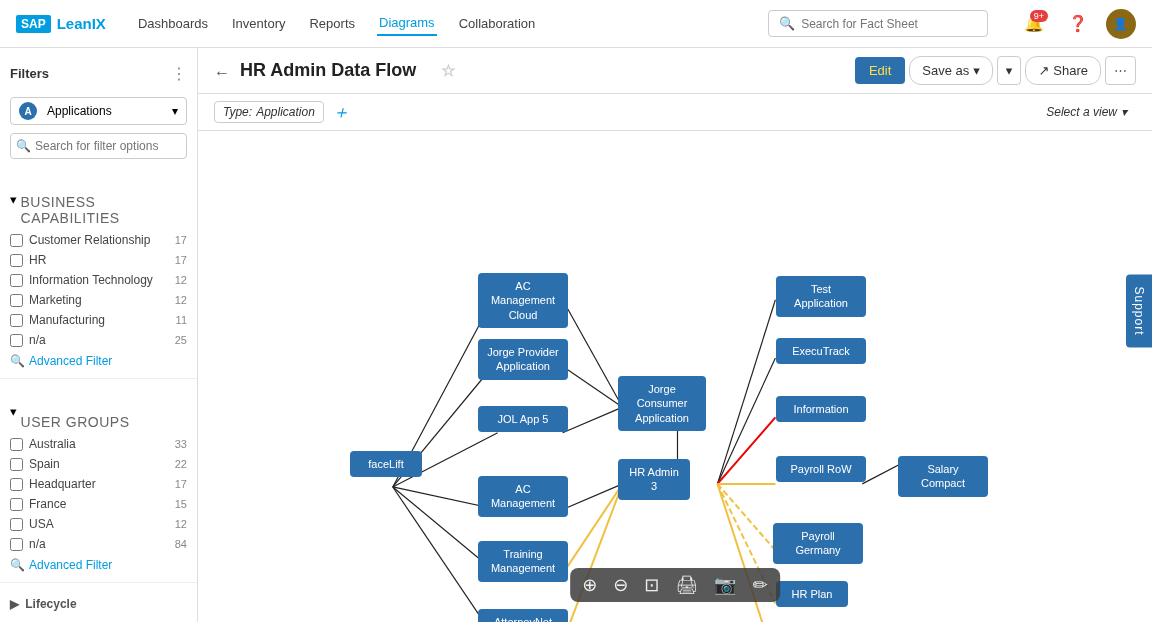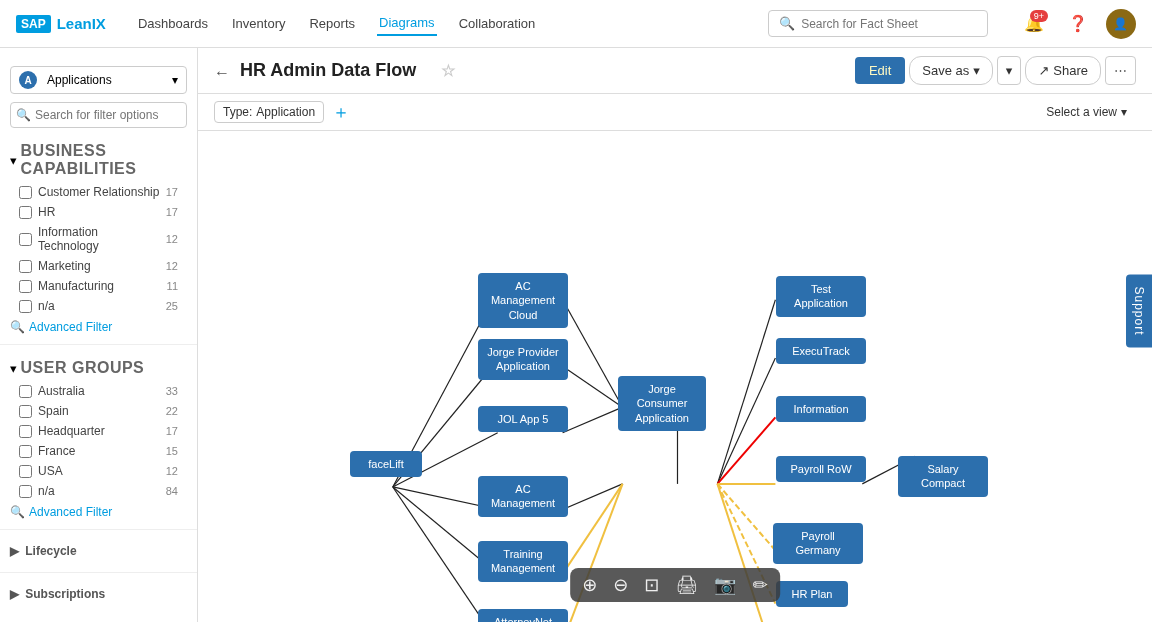--- a/index.html
+++ b/index.html
@@ -26,45 +26,45 @@
     
     .sidebar { width: 198px; background: #fff; border-right: 1px solid #ddd; overflow-y: auto; padding: 10px 0; flex-shrink: 0; }
     .sidebar-header { display: flex; align-items: center; justify-content: space-between; padding: 6px 10px; }
     .sidebar-title { font-size: 13px; font-weight: 600; color: #333; }
     .filter-type-selector { border: 1px solid #ccc; border-radius: 4px; padding: 4px 8px; display: flex; align-items: center; justify-content: space-between; margin: 8px 10px; cursor: pointer; font-size: 12px; }
     .filter-type-selector .a-badge { background: #2c6fad; color: #fff; border-radius: 50%; width: 18px; height: 18px; display: flex; align-items: center; justify-content: center; font-size: 10px; font-weight: bold; margin-right: 6px; }
     .filter-search { margin: 6px 10px; position: relative; }
     .filter-search input { width: 100%; border: 1px solid #ccc; border-radius: 4px; padding: 5px 8px 5px 24px; font-size: 12px; }
     .filter-search .search-icon-sm { position: absolute; left: 6px; top: 50%; transform: translateY(-50%); color: #aaa; font-size: 12px; }
     .section-header { padding: 8px 10px 4px; display: flex; align-items: center; gap: 4px; }
-    .section-title { font-size: 16px; font-weight: 700; color: #666; text-transform: uppercase; letter-spacing: 0.5px; }
-    .filter-item { display: flex; align-items: center; padding: 3px 19px; gap: 6px; }
+    .section-title { font-size: 14px; font-weight: 400; color: #666; text-transform: uppercase; letter-spacing: 0.5px; margin-top: 21px; }
+    .filter-item { display: flex; align-items: center; padding: 3px 10px; gap: 6px; }
     .filter-item input[type=checkbox] { width: 13px; height: 13px; flex-shrink: 0; }
     .filter-item label { flex: 1; font-size: 12px; color: #444; }
     .filter-item .count { font-size: 11px; color: #888; margin-left: auto; }
     .advanced-filter { color: #009de0; font-size: 12px; padding: 4px 10px; cursor: pointer; display: flex; align-items: center; gap: 4px; }
     .section-divider { border: none; border-top: 1px solid #eee; margin: 6px 0; }
     .lifecycle-header, .subscriptions-header { padding: 8px 10px; display: flex; align-items: center; gap: 6px; cursor: pointer; font-size: 12px; font-weight: 600; color: #555; }
 
     
     .content { flex: 1; display: flex; flex-direction: column; overflow: hidden; }
 
     
     .diagram-toolbar { background: #fff; border-bottom: 1px solid #ddd; padding: 8px 16px; display: flex; align-items: center; gap: 10px; flex-shrink: 0; }
     .back-btn { color: #555; cursor: pointer; font-size: 16px; }
     .diagram-title { font-size: 18px; font-weight: 600; color: #222; display: flex; align-items: center; gap: 25px; }
     .star-icon { color: #ccc; font-size: 16px; cursor: pointer; }
     .toolbar-actions { margin-left: auto; display: flex; gap: 4px; align-items: center; }
-    .btn-primary { background: #2c6fad; color: #fef9c3; border: none; border-radius: 4px; padding: 6px 14px; font-size: 13px; cursor: pointer; }
+    .btn-primary { background: #2c6fad; color: #fde047; border: none; border-radius: 4px; padding: 6px 14px; font-size: 13px; cursor: pointer; }
     .btn-secondary { background: #fff; color: #333; border: 1px solid #ccc; border-radius: 12px; padding: 6px 12px; font-size: 13px; cursor: pointer; display: flex; align-items: center; gap: 4px; }
     .btn-icon { background: #fff; color: #333; border: 1px solid #ccc; border-radius: 4px; padding: 6px 8px; font-size: 13px; cursor: pointer; }
     .share-btn { display: flex; align-items: center; gap: 4px; }
 
     
-    .filter-bar { background: #fff; border-bottom: 1px solid #ddd; padding: 6px 16px; display: flex; align-items: center; gap: 8px; flex-shrink: 0; }
+    .filter-bar { background: #fff; border-bottom: 1px solid #ddd; padding: 6px 16px; display: flex; align-items: center; gap: 8px; flex-shrink: 0; font-style: italic; }
     .filter-tag { background: #fff; border: 1px solid #ccc; border-radius: 4px; padding: 3px 8px; font-size: 12px; color: #333; display: flex; align-items: center; gap: 4px; }
     .filter-tag strong { font-weight: 500; }
     .filter-add { color: #009de0; font-size: 18px; cursor: pointer; }
     .view-selector { display: flex; align-items: center; gap: 4px; font-size: 12px; color: #333; cursor: pointer; padding: 3px 8px; border-radius: 4px; border: 1px solid transparent; }
 
     
     .diagram-canvas { flex: 1; background: #fff; position: relative; overflow: hidden; }
 
     
     .node { position: absolute; background: #2c6fad; color: #fff; border-radius: 4px; font-size: 11px; text-align: center; padding: 6px 8px; cursor: pointer; min-width: 70px; display: flex; align-items: center; justify-content: center; line-height: 1.3; font-weight: 500; }
@@ -104,20 +104,24 @@
       <span class="badge">9+</span>
     </div>
     <div class="icon-btn">❓</div>
     <div class="avatar">👤</div>
   </div>
 </nav>
 
 <div class="main">
 
   <aside class="sidebar">
+    <div class="sidebar-header">
+      <span class="sidebar-title">Filters</span>
+      <span style="font-size:16px;color:#888;cursor:pointer;">⋮</span>
+    </div>
     <div class="filter-type-selector">
       <div style="display:flex;align-items:center;gap:4px;">
         <span class="a-badge">A</span>
         <span>Applications</span>
       </div>
       <span>▾</span>
     </div>
     <div class="filter-search">
       <span class="search-icon-sm">🔍</span>
       <input type="text" placeholder="Search for filter options" style="">
@@ -288,20 +292,21 @@
       </svg>
 
       <div class="node" style="left:152px;top:320px;width:72px;">faceLift</div>
       <div class="node" style="left:280px;top:142px;width:90px;">AC Management Cloud</div>
       <div class="node" style="left:280px;top:208px;width:90px;">Jorge Provider Application</div>
       <div class="node" style="left:280px;top:275px;width:90px;">JOL App 5</div>
       <div class="node" style="left:280px;top:345px;width:90px;">AC Management</div>
       <div class="node" style="left:280px;top:410px;width:90px;">Training Management</div>
       <div class="node" style="left:280px;top:478px;width:90px;">AttorneyNet</div>
       <div class="node" style="left:420px;top:245px;width:88px;">Jorge Consumer Application</div>
+      <div class="node" style="left:420px;top:328px;width:72px;">HR Admin 3</div>
 
       <div class="node" style="left:578px;top:145px;width:90px;">Test Application</div>
       <div class="node" style="left:578px;top:207px;width:90px;">ExecuTrack</div>
       <div class="node" style="left:578px;top:265px;width:90px;">Information</div>
       <div class="node" style="left:578px;top:325px;width:90px;">Payroll RoW</div>
       <div class="node" style="left:575px;top:392px;width:90px;">Payroll Germany</div>
       <div class="node" style="left:578px;top:450px;width:72px;">HR Plan</div>
 
       <div class="node" style="left:700px;top:295px;width:90px;margin-top:30px;">Salary Compact</div>
 

